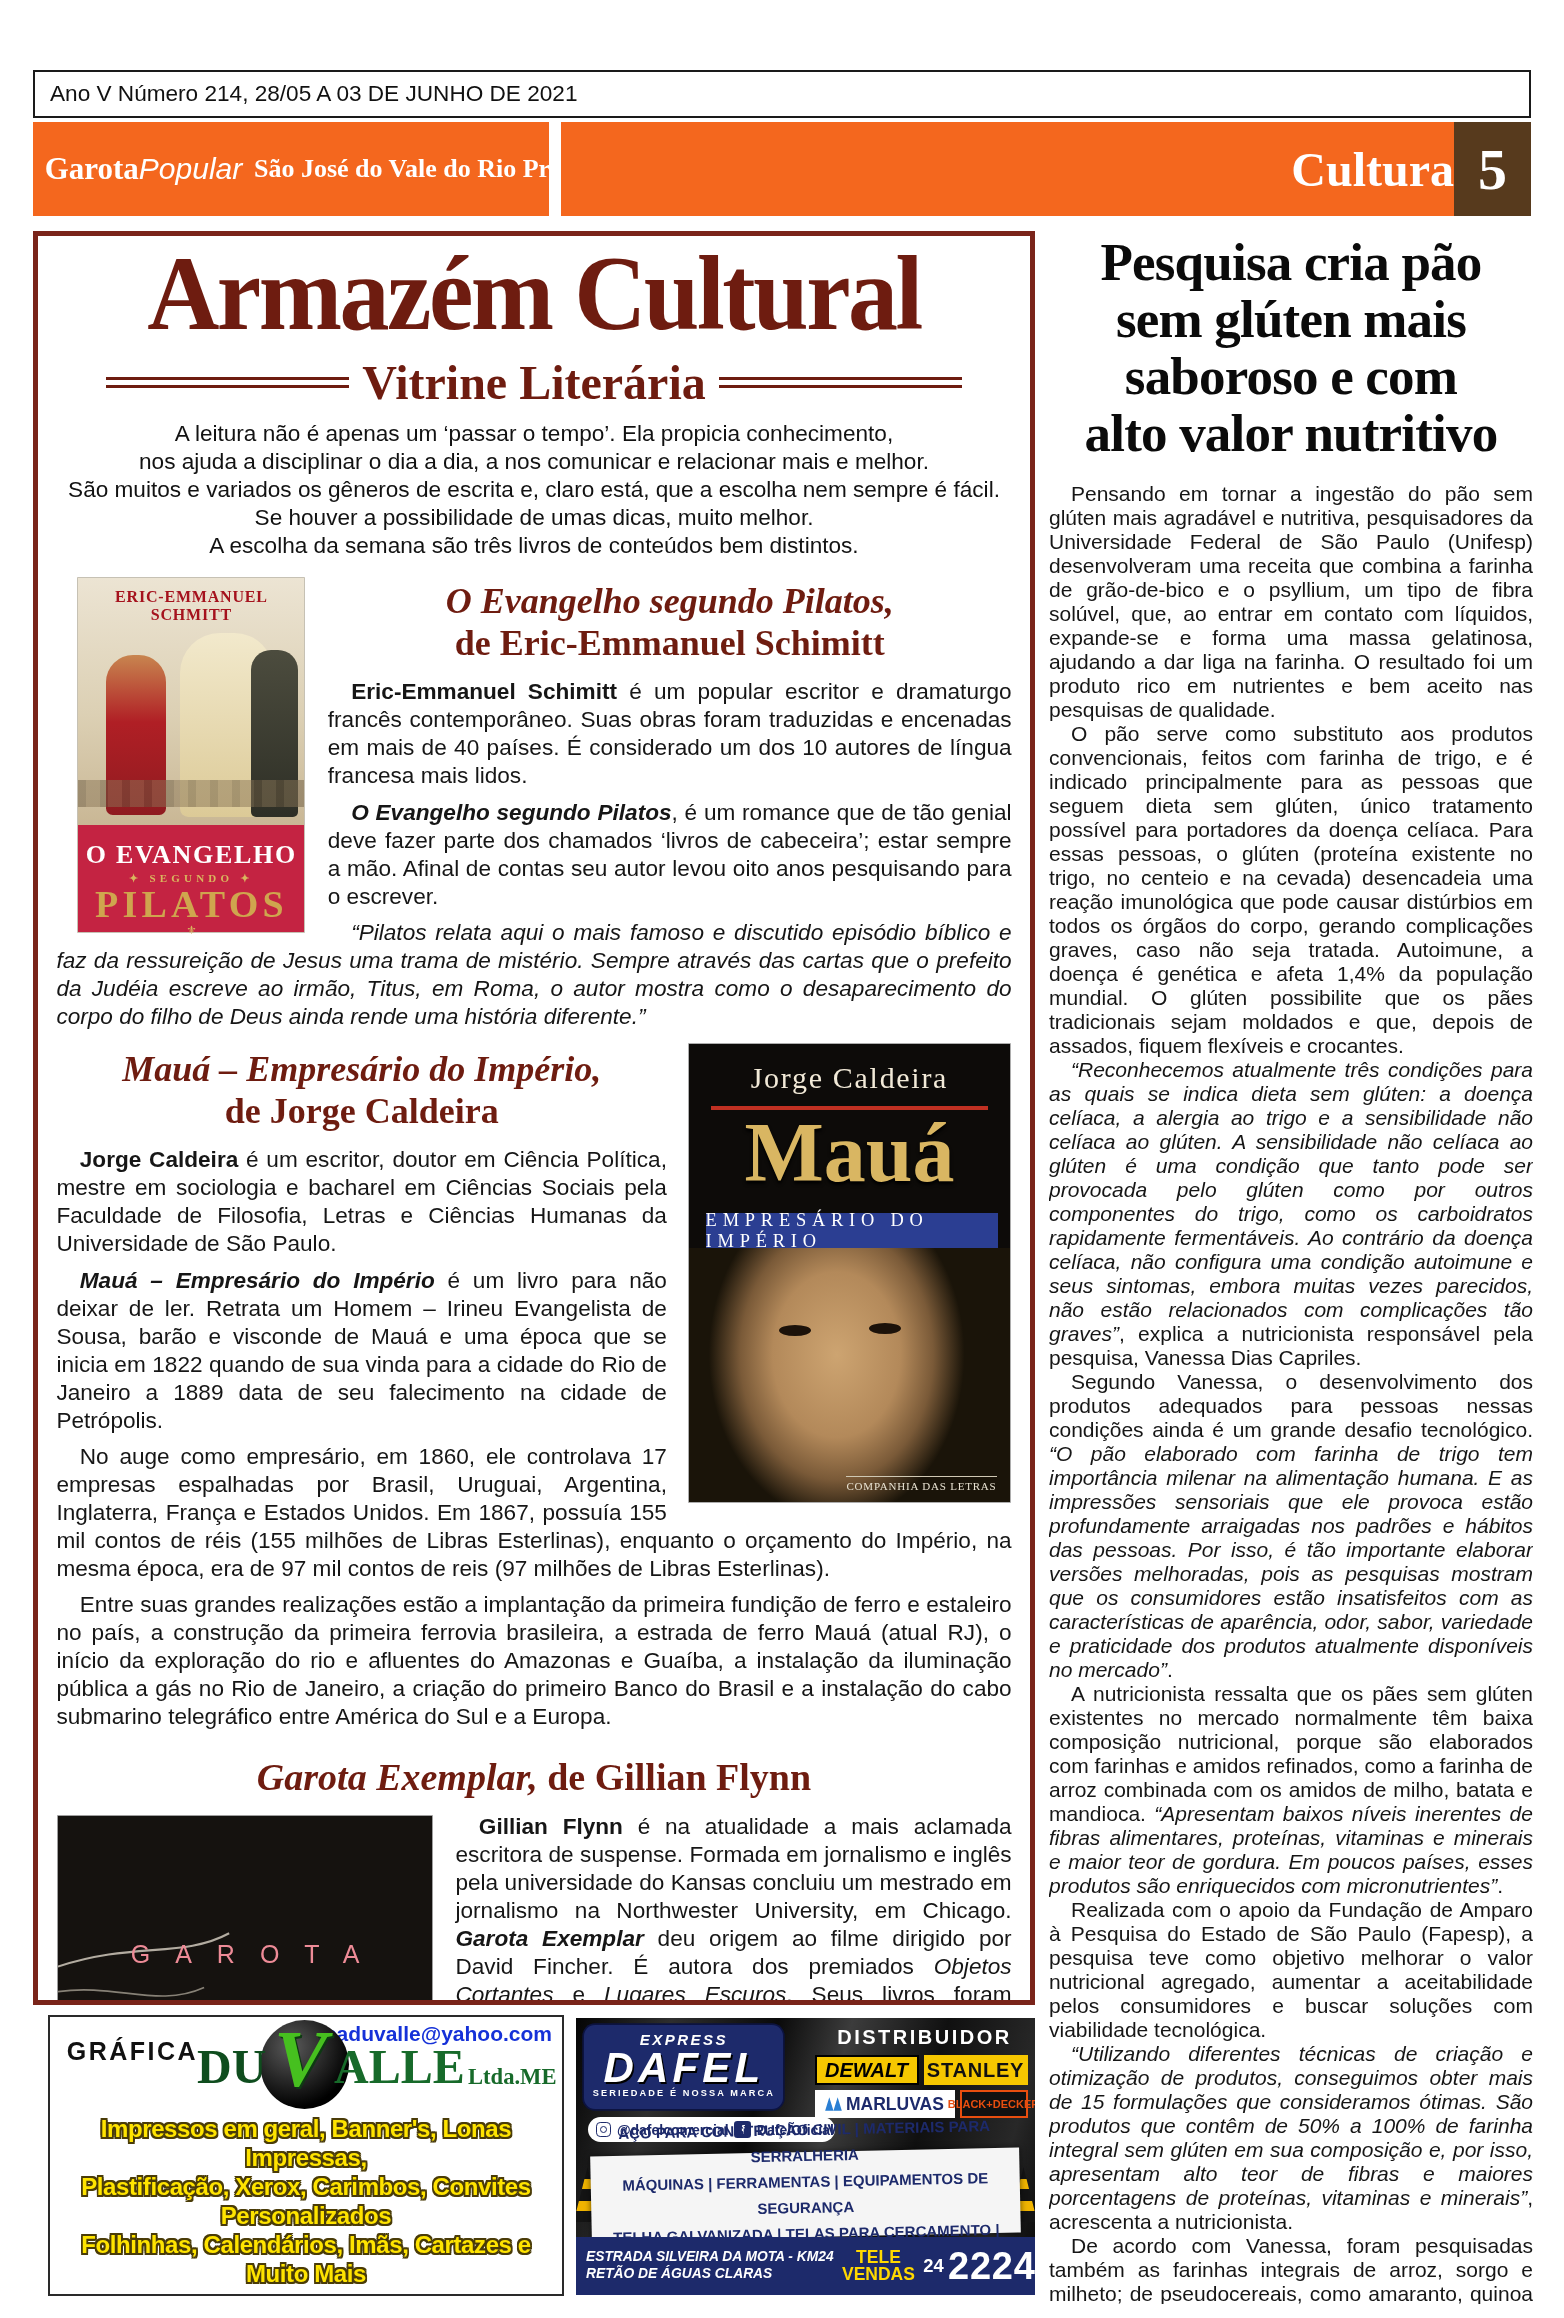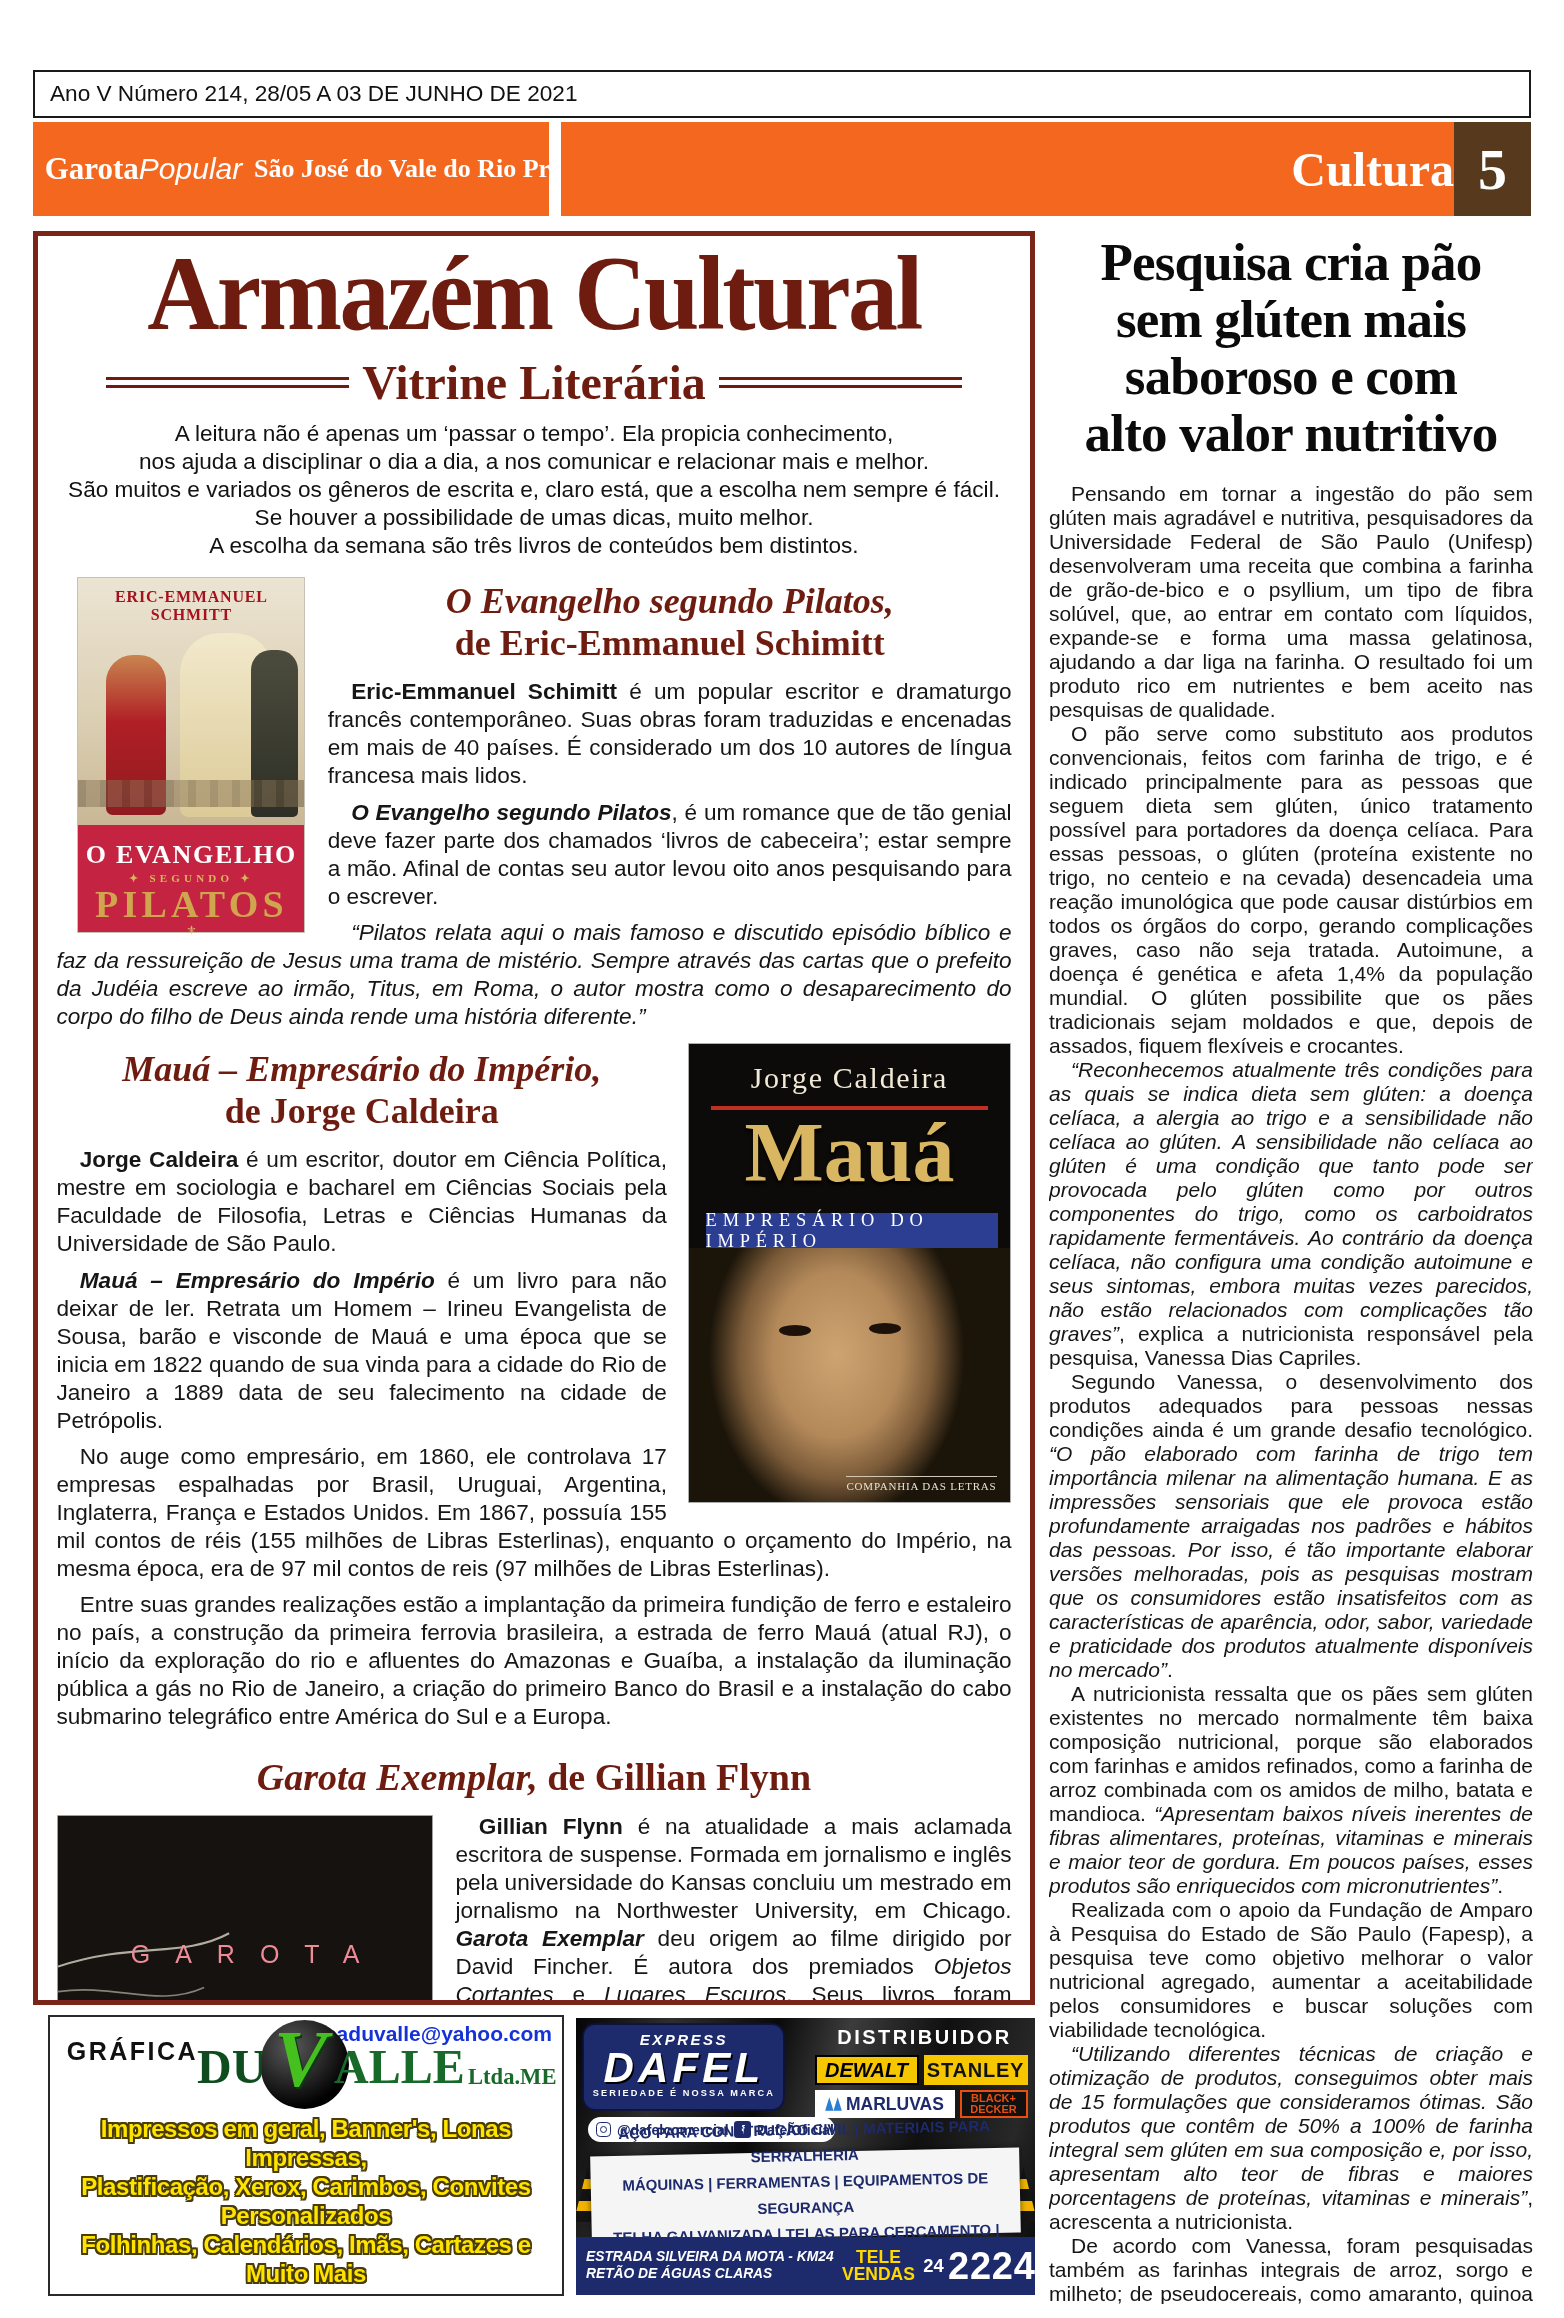--- a/index.html
+++ b/index.html
@@ -122,21 +122,21 @@
         color:#fff;letter-spacing:2.5px}
   .df-brands{position:absolute;left:234px;top:37px;width:222px;display:flex;flex-wrap:wrap;gap:5px;justify-content:center}
   .chip{display:flex;align-items:center;justify-content:center;box-sizing:border-box}
   .chip-dewalt{width:104px;height:30px;background:#f6c700;color:#000;font-weight:bold;font-style:italic;
         font-size:20px;border:2.5px solid #000}
   .chip-stanley{width:104px;height:30px;background:#f6c700;color:#111;font-weight:bold;font-size:20px;letter-spacing:0.8px}
   .chip-marluvas{width:140px;height:28px;background:#fff;color:#1d2a6b;font-weight:bold;font-size:17.5px;gap:4.2px}
   .chip-mk{display:inline-block;width:16.7px;height:13.4px;background:#2a7fd4;
         clip-path:polygon(0 100%,25% 0,50% 100%,75% 0,100% 100%)}
   .chip-bd{width:68px;height:28px;background:#111;border:2.5px solid #e84e0f;color:#e84e0f;font-weight:bold;
-        font-size:11px;line-height:11px;flex-direction:column}
+        font-size:11px;line-height:11px;flex-direction:row}
   .df-social{position:absolute;left:11.7px;top:99px;width:231px;height:25px;background:#fff;border-radius:12.5px;
         display:flex;align-items:center;gap:5.8px;padding:0 8.4px;font-weight:bold;font-size:14px;color:#1d2a6b}
   .ig{position:relative;width:15px;height:15px;border:1.7px solid #1d2a6b;border-radius:4.2px;box-sizing:border-box;flex:0 0 auto}
   .ig i{position:absolute;left:2.5px;top:2.5px;width:5px;height:5px;border:1.7px solid #1d2a6b;border-radius:50%}
   .fb{width:16.7px;height:16.7px;background:#1d2a6b;color:#fff;border-radius:3.3px;display:flex;align-items:center;
         justify-content:center;font-size:12.5px;font-weight:bold;flex:0 0 auto}
   .df-band{position:absolute;left:15px;right:15px;top:134px;height:85px;background:#f5f5f5;
         transform:rotate(-1.2deg);display:flex;flex-direction:column;justify-content:center;text-align:center;
         color:#1d2a6b;font-weight:bold;font-size:15px;line-height:26px;box-shadow:0 0 6.7px rgba(0,0,0,.6)}
   .cone{position:absolute;width:33px;height:55px;

